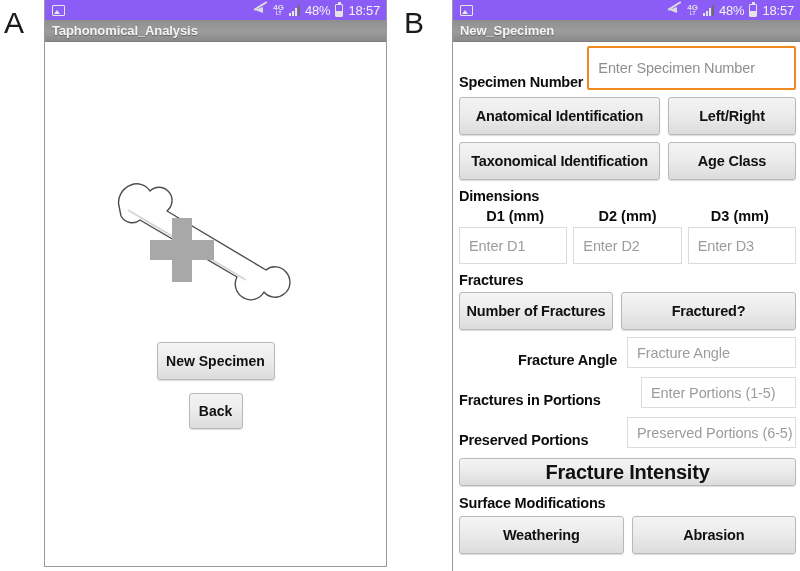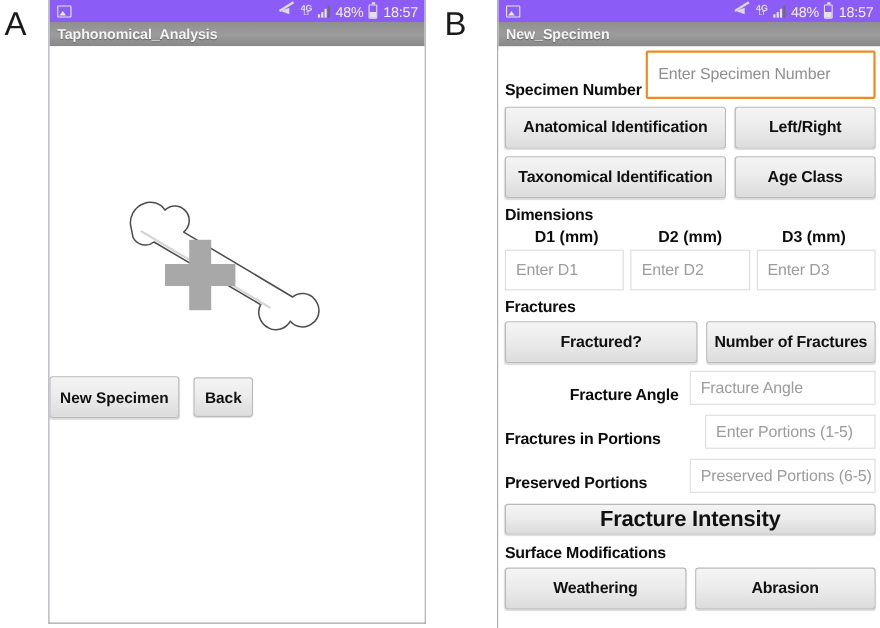--- a/index.html
+++ b/index.html
@@ -182,21 +182,21 @@
     left: 0; right: 0;
     top: 128px;
     display: flex;
     justify-content: center;
   }
   #a-buttons {
     position: absolute;
     left: 0; right: 0;
     top: 300px;
     display: flex;
-    flex-direction: row;
+    flex-direction: column;
     align-items: center;
     gap: 13px;
   }
 
   
   .btn {
     background: linear-gradient(to bottom, #f4f4f4 0%, #ececec 45%, #dcdcdc 100%);
     border: 1px solid #b9b9b9;
     border-radius: 3px;
     color: #111111;
@@ -430,22 +430,22 @@
       <div>D3 (mm)</div>
     </div>
     <div id="dims-fields">
       <div class="field">Enter D1</div>
       <div class="field">Enter D2</div>
       <div class="field">Enter D3</div>
     </div>
 
     <div class="section-label" style="margin-top:8px;">Fractures</div>
     <div class="btn-grid" style="margin-top:4px;">
+      <div class="btn b-btn" style="flex:1;">Number of Fractures</div>
       <div class="btn b-btn" style="flex:0 0 175px;">Fractured?</div>
-      <div class="btn b-btn" style="flex:1;">Number of Fractures</div>
     </div>
 
     <div class="row" id="row-angle">
       <span class="b-label" id="lbl-angle">Fracture Angle</span>
       <div class="field" id="field-angle">Fracture Angle</div>
     </div>
 
     <div class="row" id="row-portions">
       <span class="b-label" id="lbl-portions">Fractures in Portions</span>
       <div class="field" id="field-portions">Enter Portions (1-5)</div>

